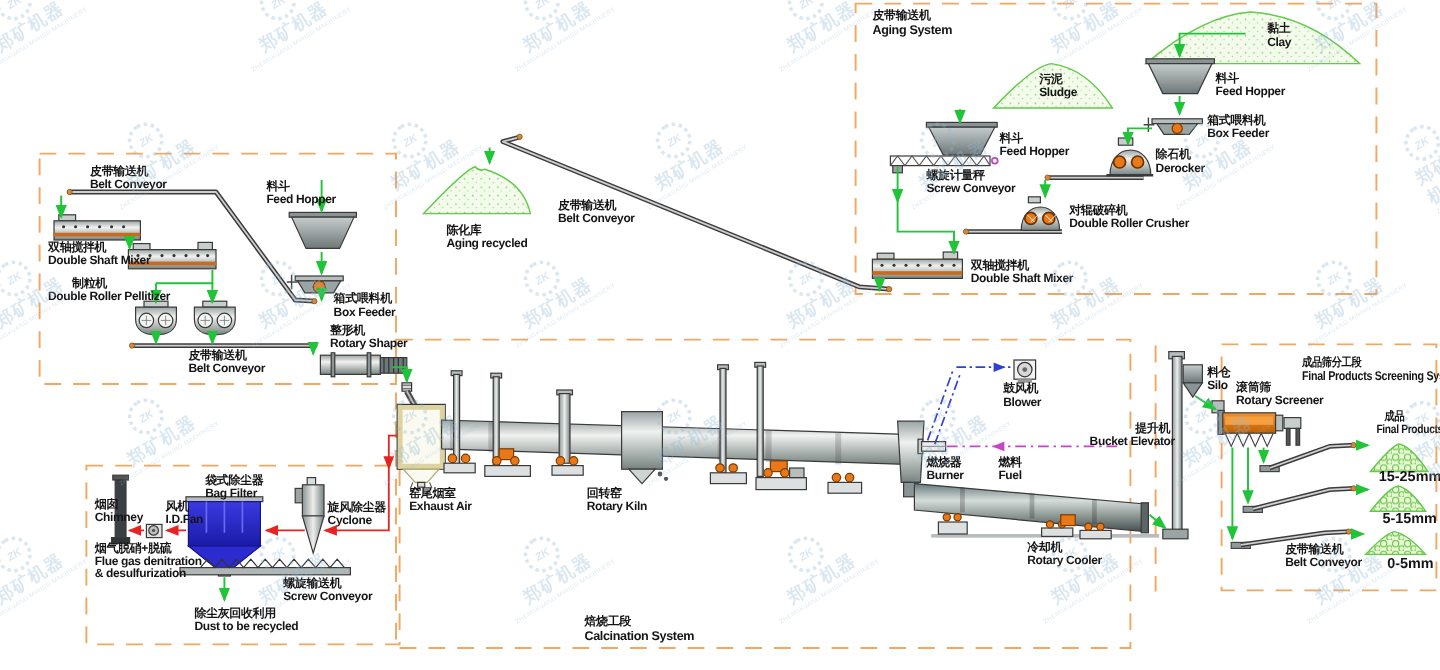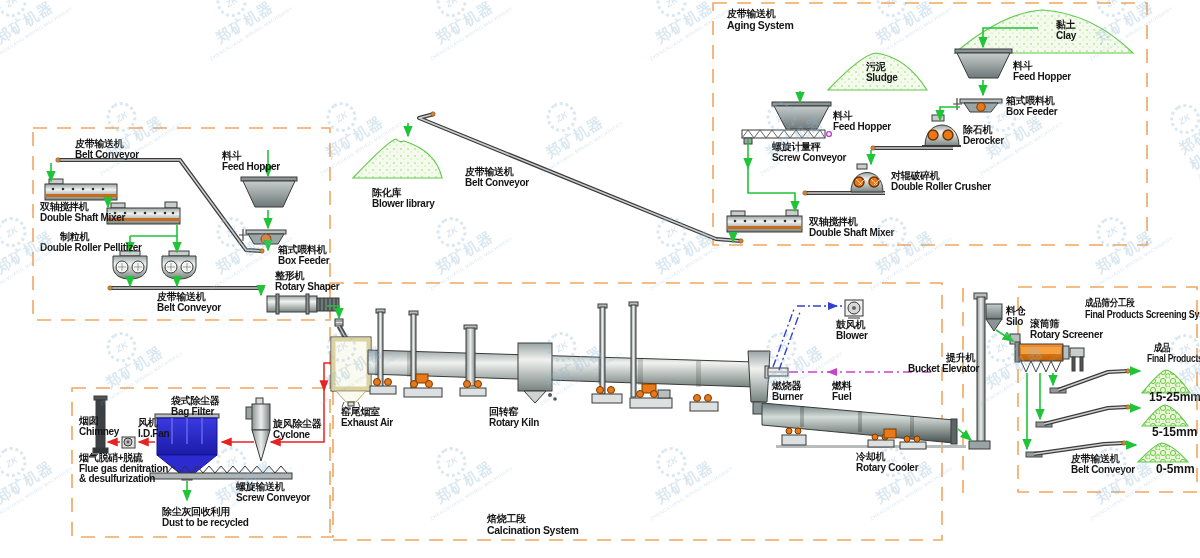--- a/index.html
+++ b/index.html
@@ -547,21 +547,21 @@
 <div class="lbl" style="left:772px;top:142px">
   <span class="zh">螺旋计量秤</span>
   <span class="en">Screw Conveyor</span>
 </div>
 <div class="lbl" style="left:809px;top:217px">
   <span class="zh">双轴搅拌机</span>
   <span class="en">Double Shaft Mixer</span>
 </div>
 <div class="lbl" style="left:372px;top:188px">
   <span class="zh">陈化库</span>
-  <span class="en">Blower library</span>
+  <span class="en">Aging recycled</span>
 </div>
 <div class="lbl" style="left:465px;top:167px">
   <span class="zh">皮带输送机</span>
   <span class="en">Belt Conveyor</span>
 </div>
 <div class="lbl" style="left:341px;top:407px">
   <span class="zh">窑尾烟室</span>
   <span class="en">Exhaust Air</span>
 </div>
 <div class="lbl" style="left:489px;top:407px">

